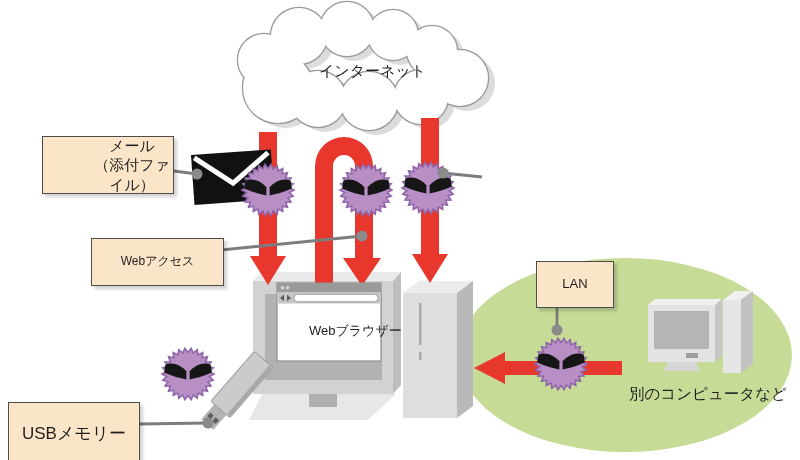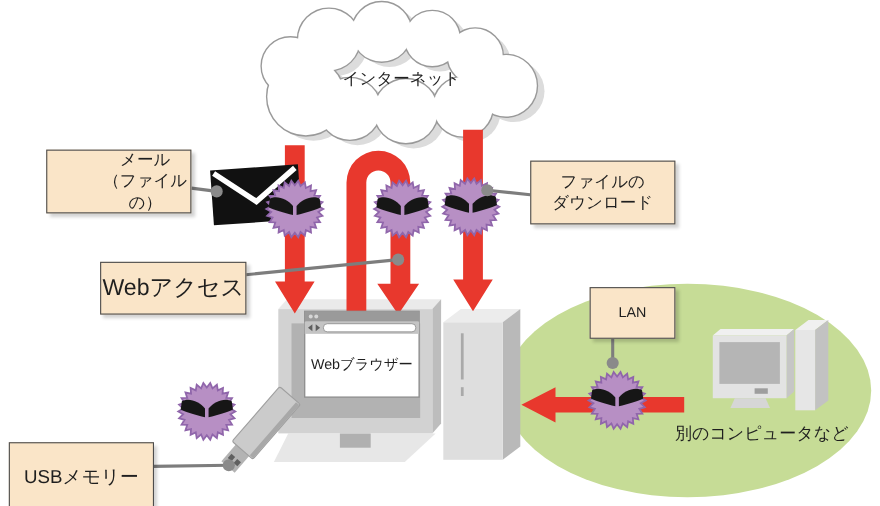--- a/index.html
+++ b/index.html
@@ -6,21 +6,21 @@
   .stage{
     position:relative;width:800px;height:460px;background:#fff;overflow:hidden;
     font-family:"Liberation Sans","DejaVu Sans",sans-serif;color:#1f1f1f;
   }
   .stage svg{position:absolute;left:0;top:0;}
   .label-box{
     position:absolute;display:flex;flex-direction:column;justify-content:center;align-items:center;
     background:#fae5c8;border:1.5px solid #4c4c4c;box-shadow:3px 3px 3px rgba(0,0,0,0.18);
     text-align:center;line-height:1.3;box-sizing:border-box;
   }
-  .txt{position:absolute;text-align:center;}
+  .txt{position:absolute;margin-left:29px;}
   .virus-spikes{stroke:#9066ab;stroke-width:3;}
   .eye{fill:#161616;}
 </style>
 </head>
 <body>
 
 <div class="stage">
 
   <svg width="800" height="460" viewBox="0 0 800 460">
     <defs>
@@ -150,31 +150,27 @@
   </svg>
 
   <div class="txt" style="left:290px;top:62px;width:150px;font-size:15px;">インターネット</div>
 
   <div class="txt" style="left:600px;top:384px;width:185px;font-size:15.5px;">別のコンピュータなど</div>
 
   <div class="txt" style="left:280px;top:322px;width:98px;font-size:13px;">Webブラウザー</div>
 
   <div class="label-box" style="left:42px;top:136px;width:132px;height:58px;font-size:15px;padding-left:48px;">
     <span>メール</span>
-    <span>（ファイルの）</span>
+    <span>（添付ファイル）</span>
   </div>
 
-  <div class="label-box" style="left:91px;top:238px;width:133px;height:48px;font-size:21px;">
+  <div class="label-box" style="left:91px;top:238px;width:133px;height:48px;font-size:12px;">
     <span>Webアクセス</span>
   </div>
 
-  <div class="label-box" style="left:482px;top:146px;width:132px;height:58px;font-size:15px;">
-    <span>ファイルの</span>
-    <span>ダウンロード</span>
-  </div>
 
   <div class="label-box" style="left:536px;top:261px;width:78px;height:47px;font-size:13px;">
     <span>LAN</span>
   </div>
 
   <div class="label-box" style="left:8px;top:402px;width:132px;height:65px;font-size:17px;">
     <span>USBメモリー</span>
   </div>
 
 </div>

